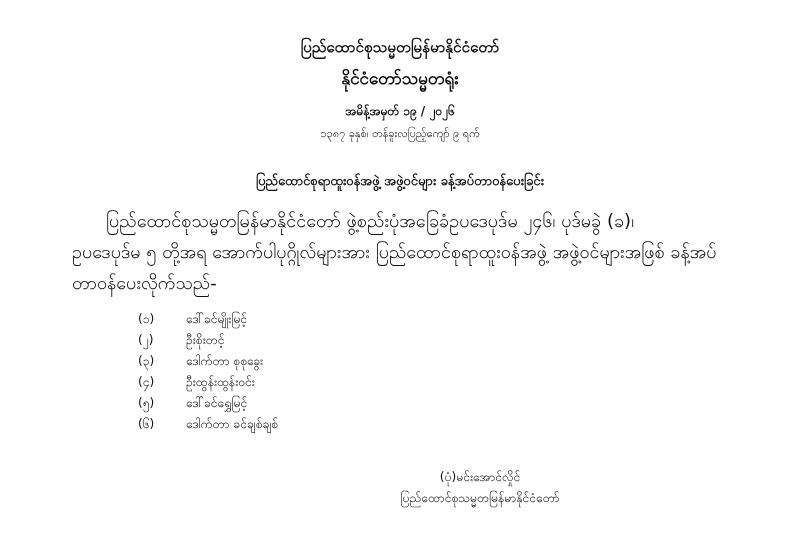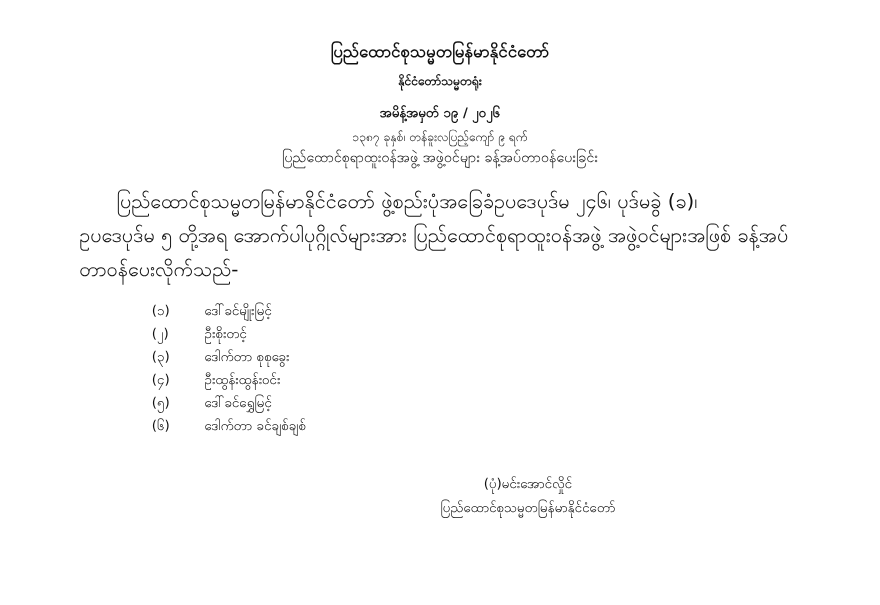--- a/index.html
+++ b/index.html
@@ -26,21 +26,21 @@
     text-align: center;
   }
   .doc-title {
     font-size: 15px;
     font-weight: bold;
     line-height: 1.5;
     margin-top: 8px;
     letter-spacing: 0.2px;
   }
   .doc-subtitle {
-    font-size: 11px;
+    font-size: 17px;
     font-weight: bold;
     line-height: 1.5;
     margin-top: 7px;
   }
   .doc-number {
     font-size: 12px;
     line-height: 1.5;
     margin-top: 11px;
     font-weight: bold;
   }
@@ -49,23 +49,23 @@
     line-height: 1.5;
     margin-top: 6px;
   }
   .doc-date-alt {
     font-size: 11.5px;
     line-height: 1.5;
     margin-top: 4px;
   }
   .doc-heading {
     font-size: 13px;
-    font-weight: normal;
+    font-weight: bold;
     line-height: 1.5;
-    margin-top: 0;
+    margin-top: 28px;
     text-align: center;
   }
   .body-block {
     margin-top: 16px;
     font-size: 18px;
     line-height: 1.72;
     text-align: justify;
     padding: 0 12px 0 12px;
   }
   .body-block p {

